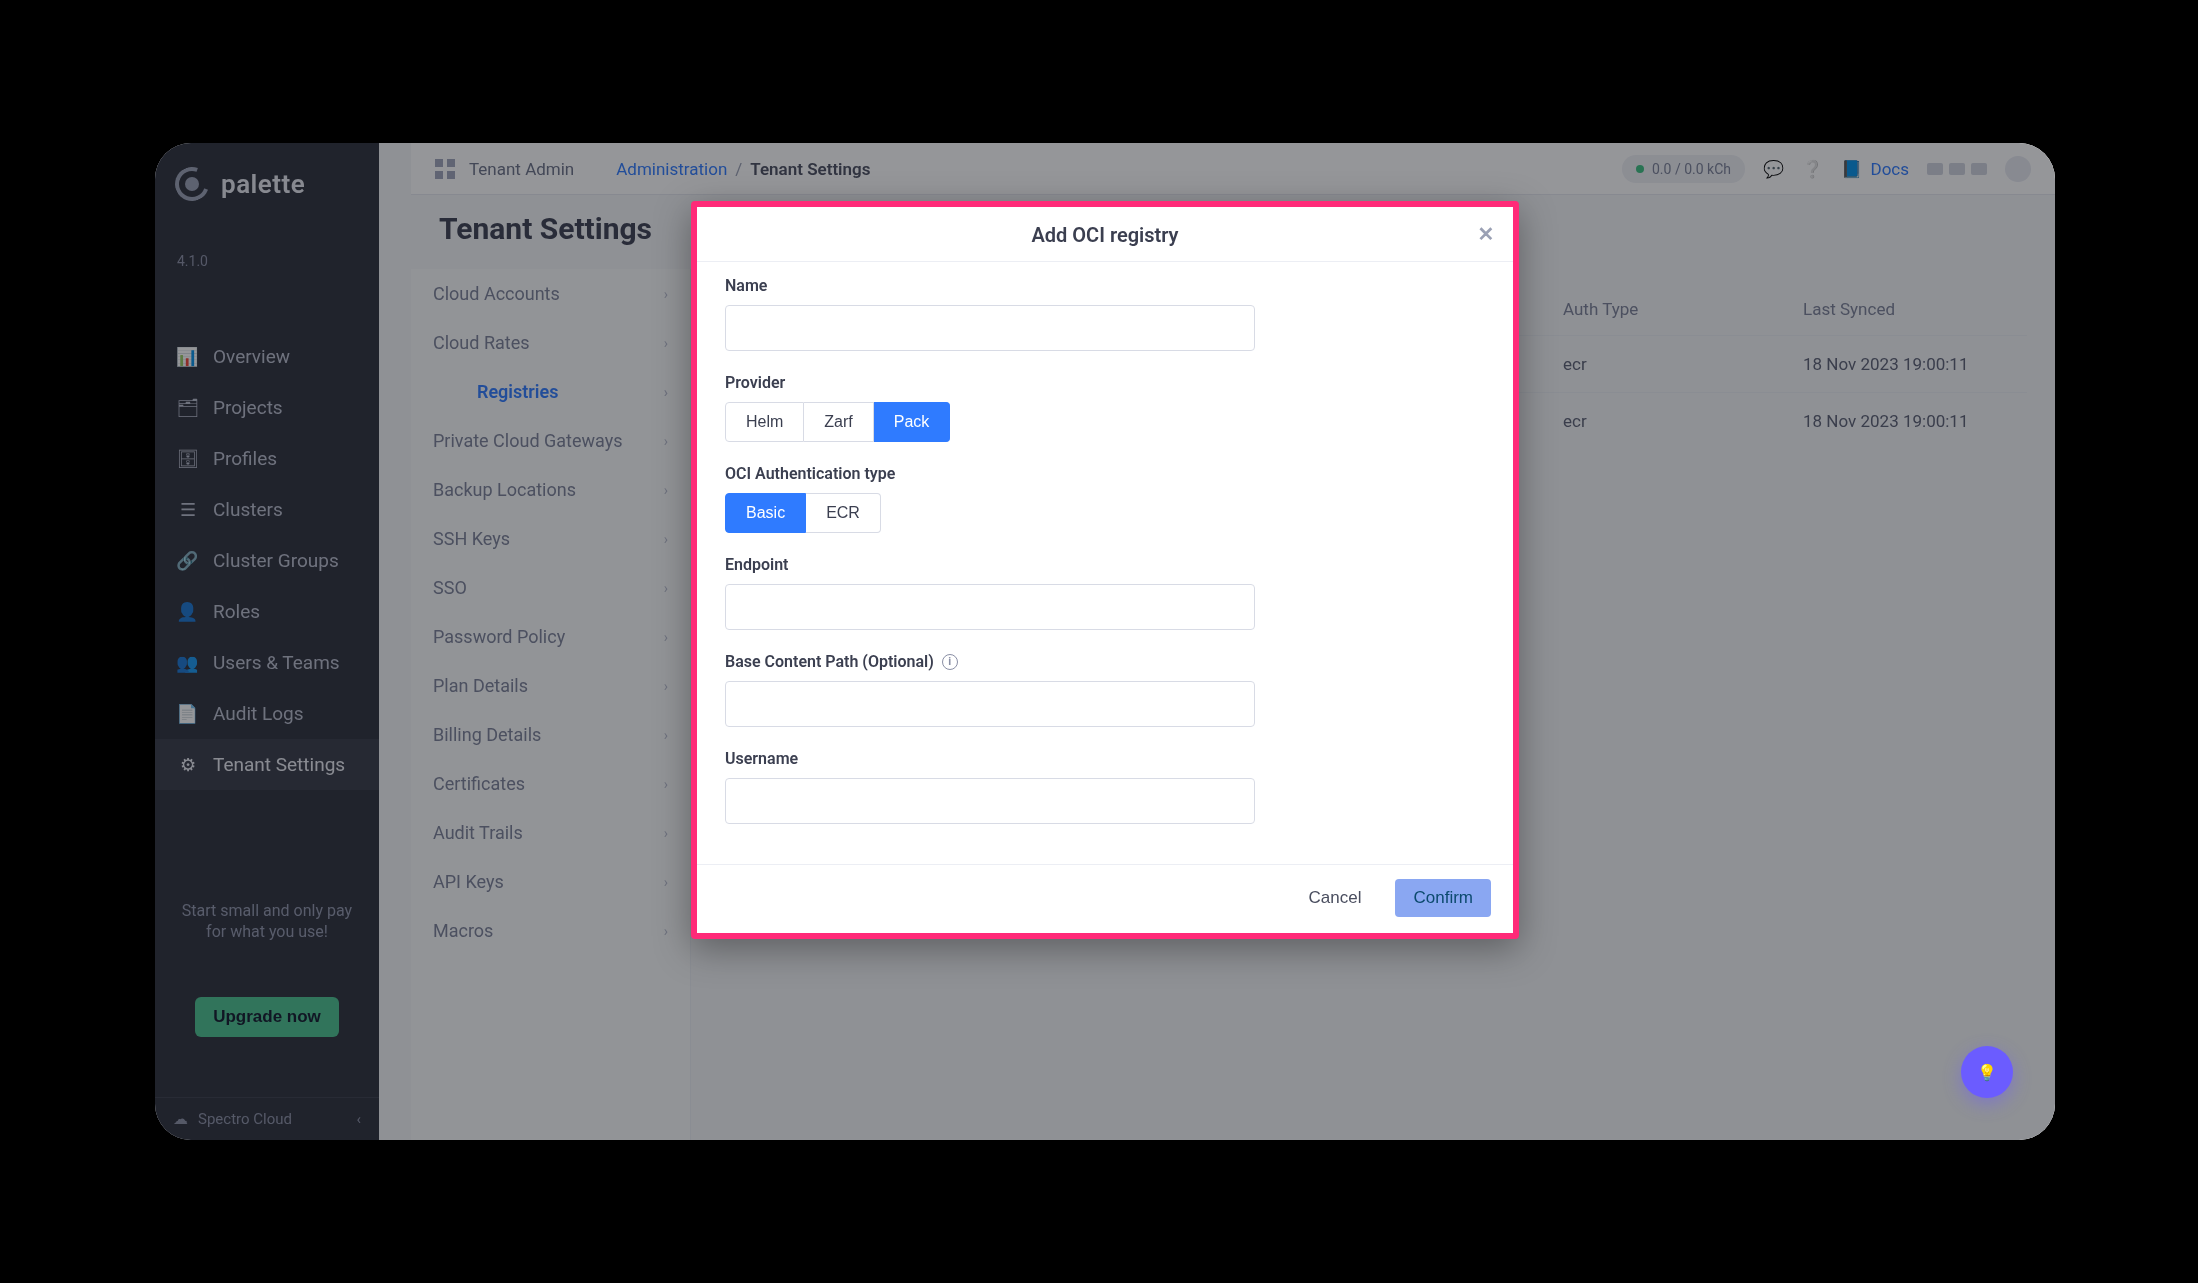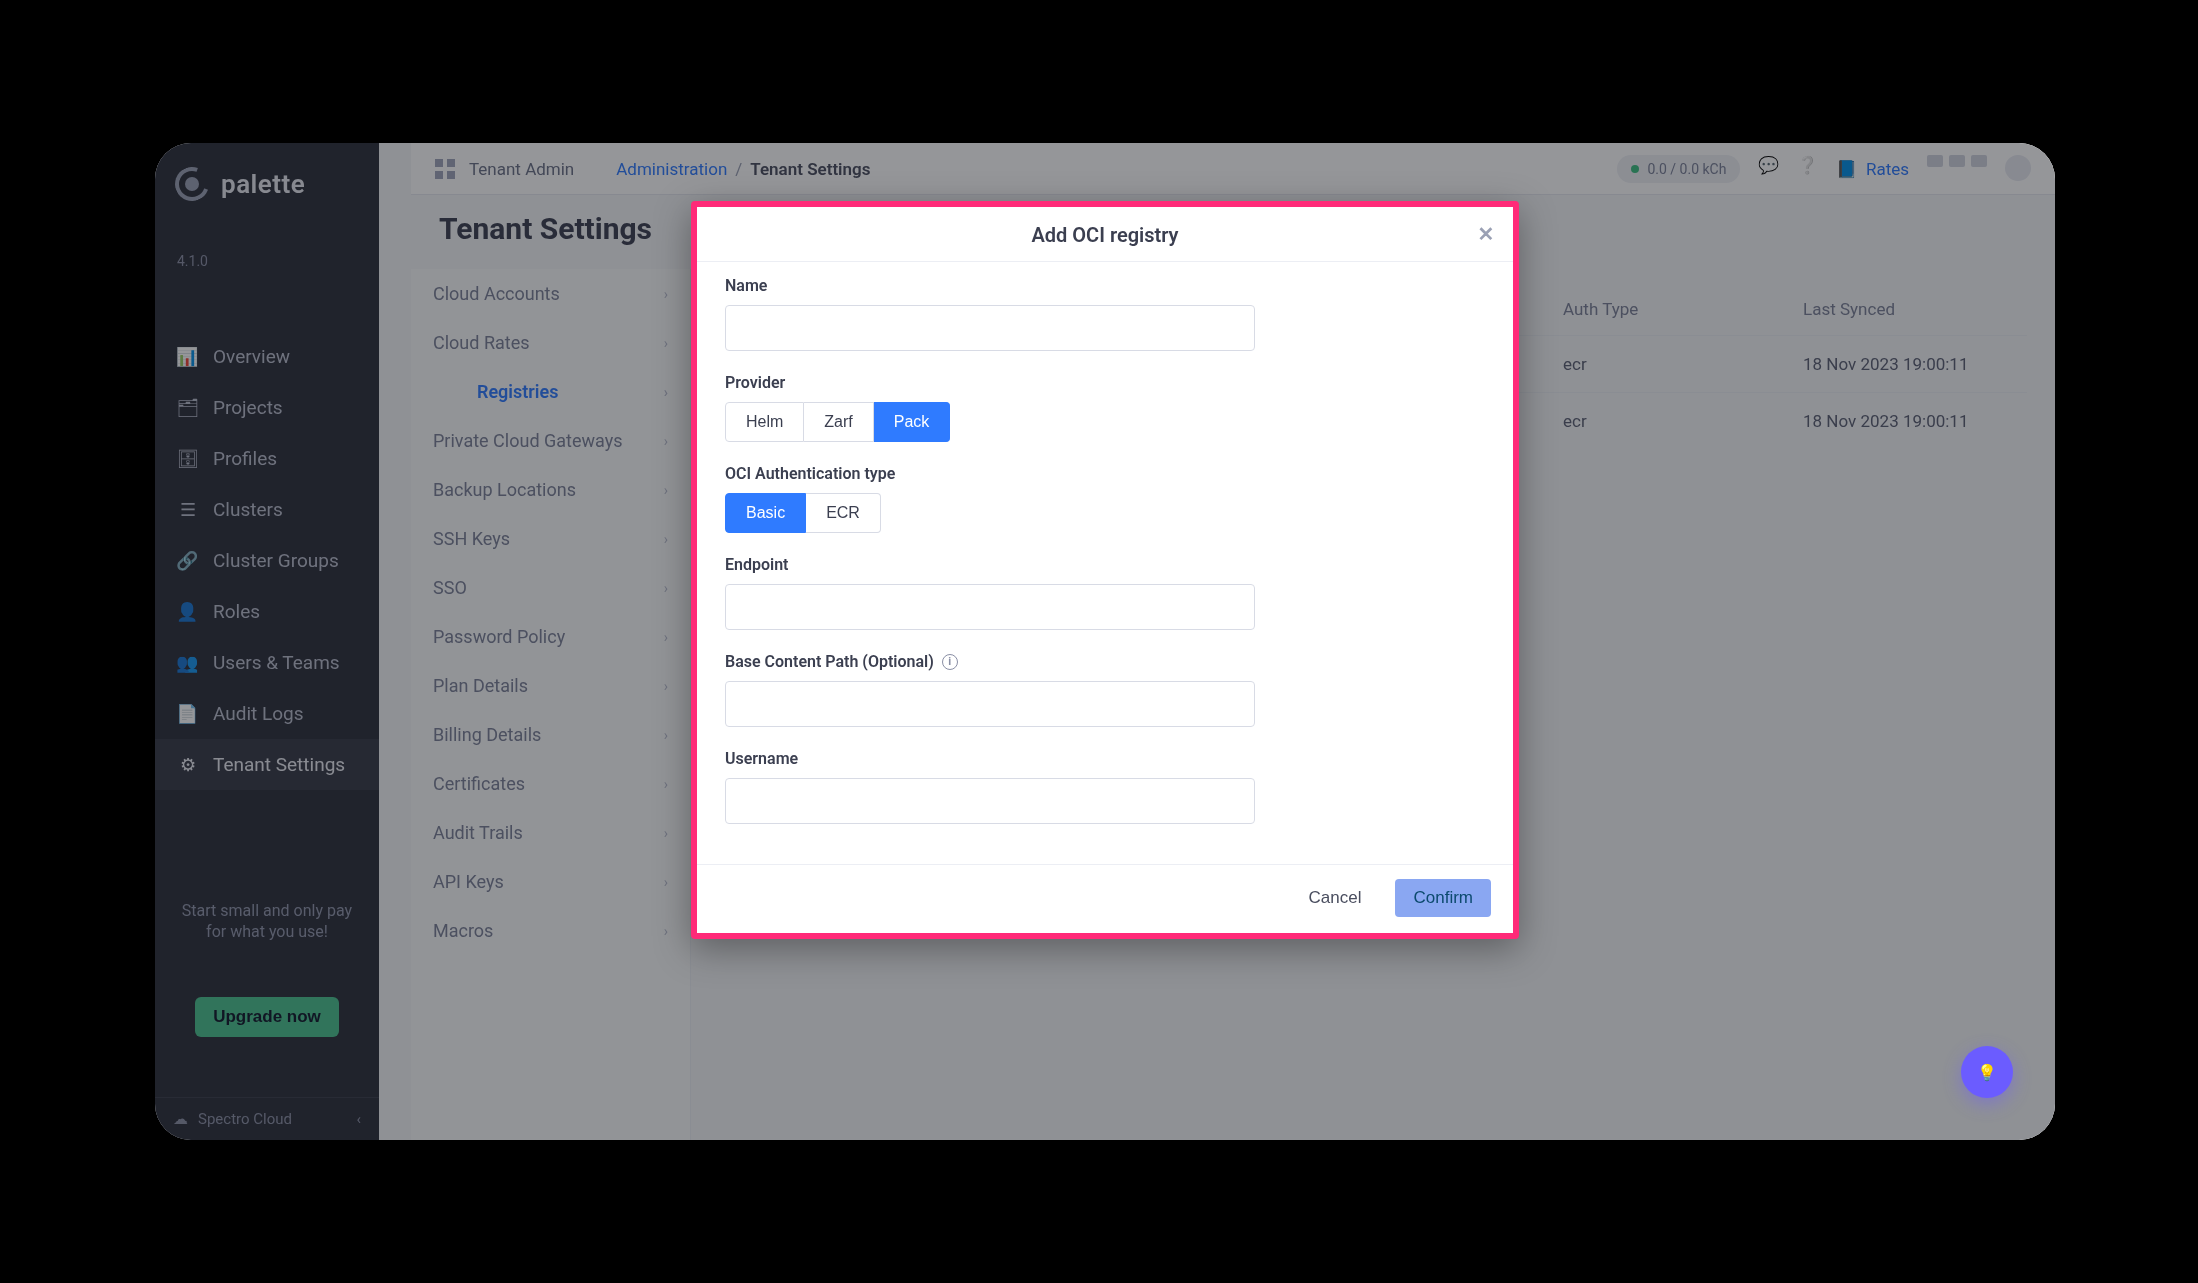--- a/index.html
+++ b/index.html
@@ -79,21 +79,21 @@
   .grid-ico { width:20px;height:20px; background:
       linear-gradient(#9fa5bb,#9fa5bb) left top/8px 8px no-repeat,
       linear-gradient(#9fa5bb,#9fa5bb) right top/8px 8px no-repeat,
       linear-gradient(#9fa5bb,#9fa5bb) left bottom/8px 8px no-repeat,
       linear-gradient(#9fa5bb,#9fa5bb) right bottom/8px 8px no-repeat;
   }
   .crumbs { margin-left: 28px; display:flex; gap:8px; align-items:center; }
   .crumbs .root { color:#2f7bff; }
   .crumbs .sep { color:#9aa0b4; }
   .crumbs .leaf { color:#4a4e5f; font-weight:600; }
-  .top-right { margin-left:auto; display:flex; gap:18px; }
+  .top-right { margin-left:auto; display:flex; align-items:center; gap:18px; }
   .chip { display:flex; align-items:center; gap:8px; background:#eef0f5; color:#7a8097; padding:6px 14px; border-radius:18px; font-size:14px; }
   .dot { width:8px;height:8px;border-radius:50%;background:#3bbf80; }
   .round { width:26px;height:26px;border-radius:50%;background:#e7e9f1; }
   .pill { display:flex; align-items:center; gap:8px; color:#2f7bff; }
   .stripes { display:flex; gap:6px; }
   .stripes span { width:16px; height:12px; background:#cfd3df; border-radius:2px; }
 
   
   .main {
     position:absolute; left:256px; top:52px; right:0; bottom:0;
@@ -246,21 +246,21 @@
     </span>
     <div class="top-right">
       <span class="chip">
         <span class="dot"></span>
         <span>0.0 / 0.0 kCh</span>
       </span>
       <span>💬</span>
       <span>❔</span>
       <span class="pill">
         <span>📘</span>
-        <span>Rates</span>
+        <span>Docs</span>
       </span>
       <span class="stripes">
         <span></span>
           <span></span>
           <span></span>
       </span>
       <span class="round"></span>
     </div>
   </header>
 

